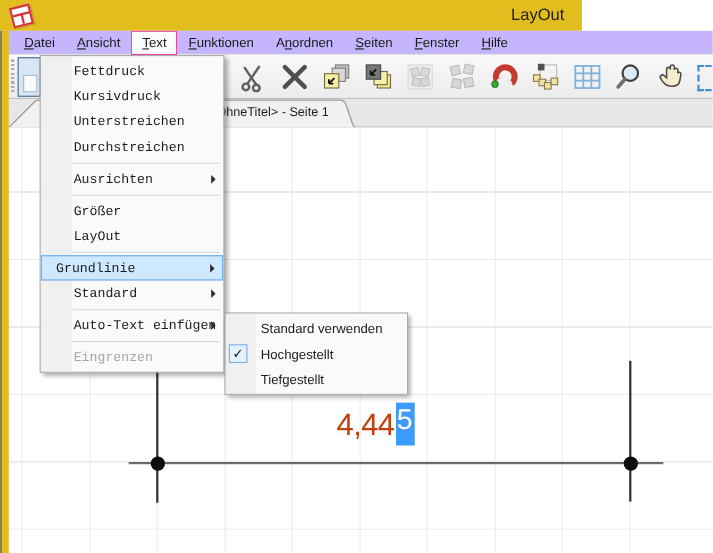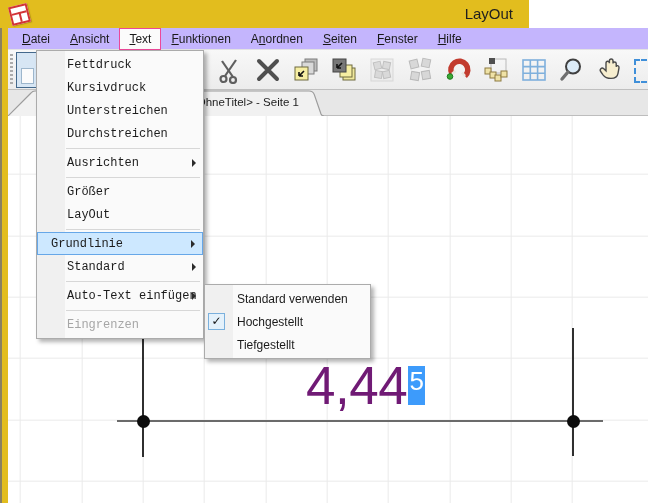--- a/index.html
+++ b/index.html
@@ -52,21 +52,21 @@
       repeating-linear-gradient(to right,transparent 0,transparent 60.33px,var(--grid) 60.33px,var(--grid) 61.33px),
       repeating-linear-gradient(to bottom,transparent 0,transparent 60.33px,var(--grid) 60.33px,var(--grid) 61.33px);
     background-position:-48.33px 0,0 -2.33px;}
   .extline{position:absolute;width:1.5px;background:#2f2f2f;}
   .extline.l{left:142px;top:328px;height:129px;}
   .extline.r{left:572px;top:328px;height:128px;}
   .dimline{position:absolute;left:117px;top:420px;width:486px;height:2px;background:var(--dim);}
   .dimdot{position:absolute;width:13px;height:13px;border-radius:50%;background:#0c0c0c;top:414.5px;}
   .dimdot.l{left:136.5px;} .dimdot.r{left:566.5px;}
   .dimtext{position:absolute;left:306px;top:366px;display:flex;align-items:flex-start;cursor:text;}
-  .dmain{font-size:53px;line-height:40px;color:#701a75;letter-spacing:-.5px;}
+  .dmain{font-size:28px;line-height:40px;color:#c2410c;letter-spacing:-.5px;}
   .dsup{display:inline-block;box-sizing:border-box;width:17px;height:39px;margin-left:1px;padding-top:2px;
         background:var(--sel);color:#fff;font-size:26px;line-height:26px;text-align:center;}
 
   
   .menu{position:absolute;left:36px;top:50px;width:168px;box-sizing:border-box;
         border:1px solid #ababab;background:linear-gradient(to right,#f0f0f0 0,#f0f0f0 28px,#fafafa 28px);
         box-shadow:3px 3px 4px rgba(0,0,0,.3);padding:2px 0;z-index:40;font-size:12px;color:#1b1b1b;font-family:Liberation Mono, monospace;}
   .mi{height:23px;display:flex;align-items:center;box-sizing:border-box;padding-left:30px;padding-right:6px;position:relative;white-space:nowrap;}
   .mi.hl{background:var(--mhbg);border:1px solid var(--mhbd);padding-left:13px;}
   .mi.dis{color:#a6a6a6;}

